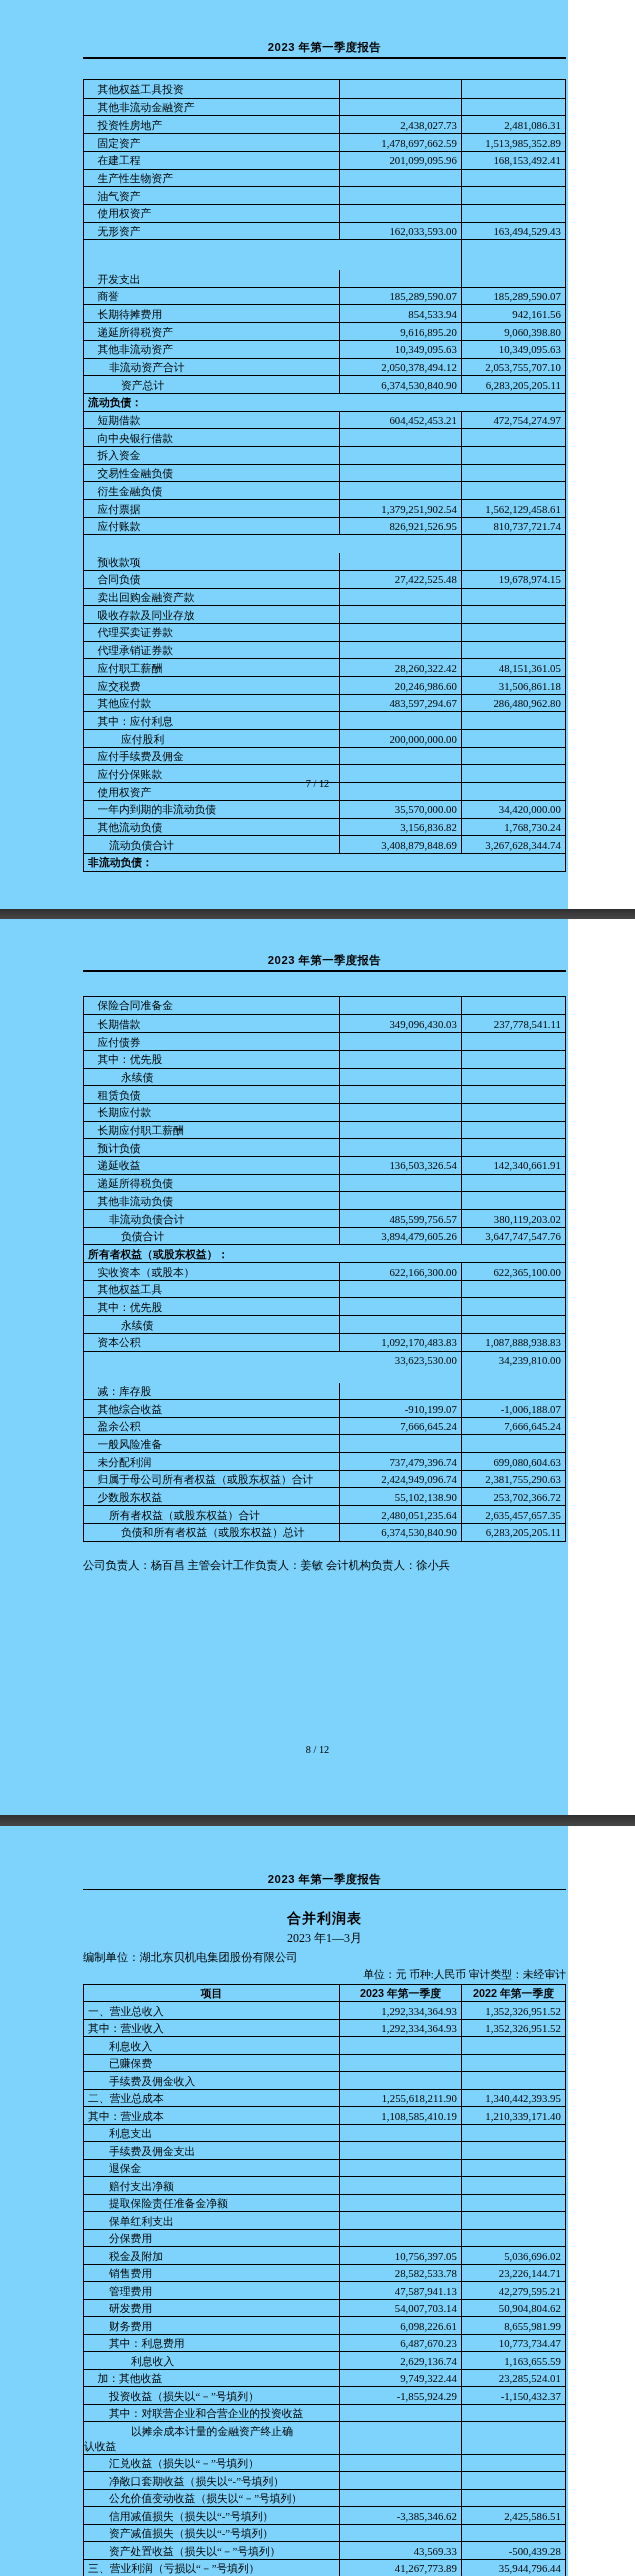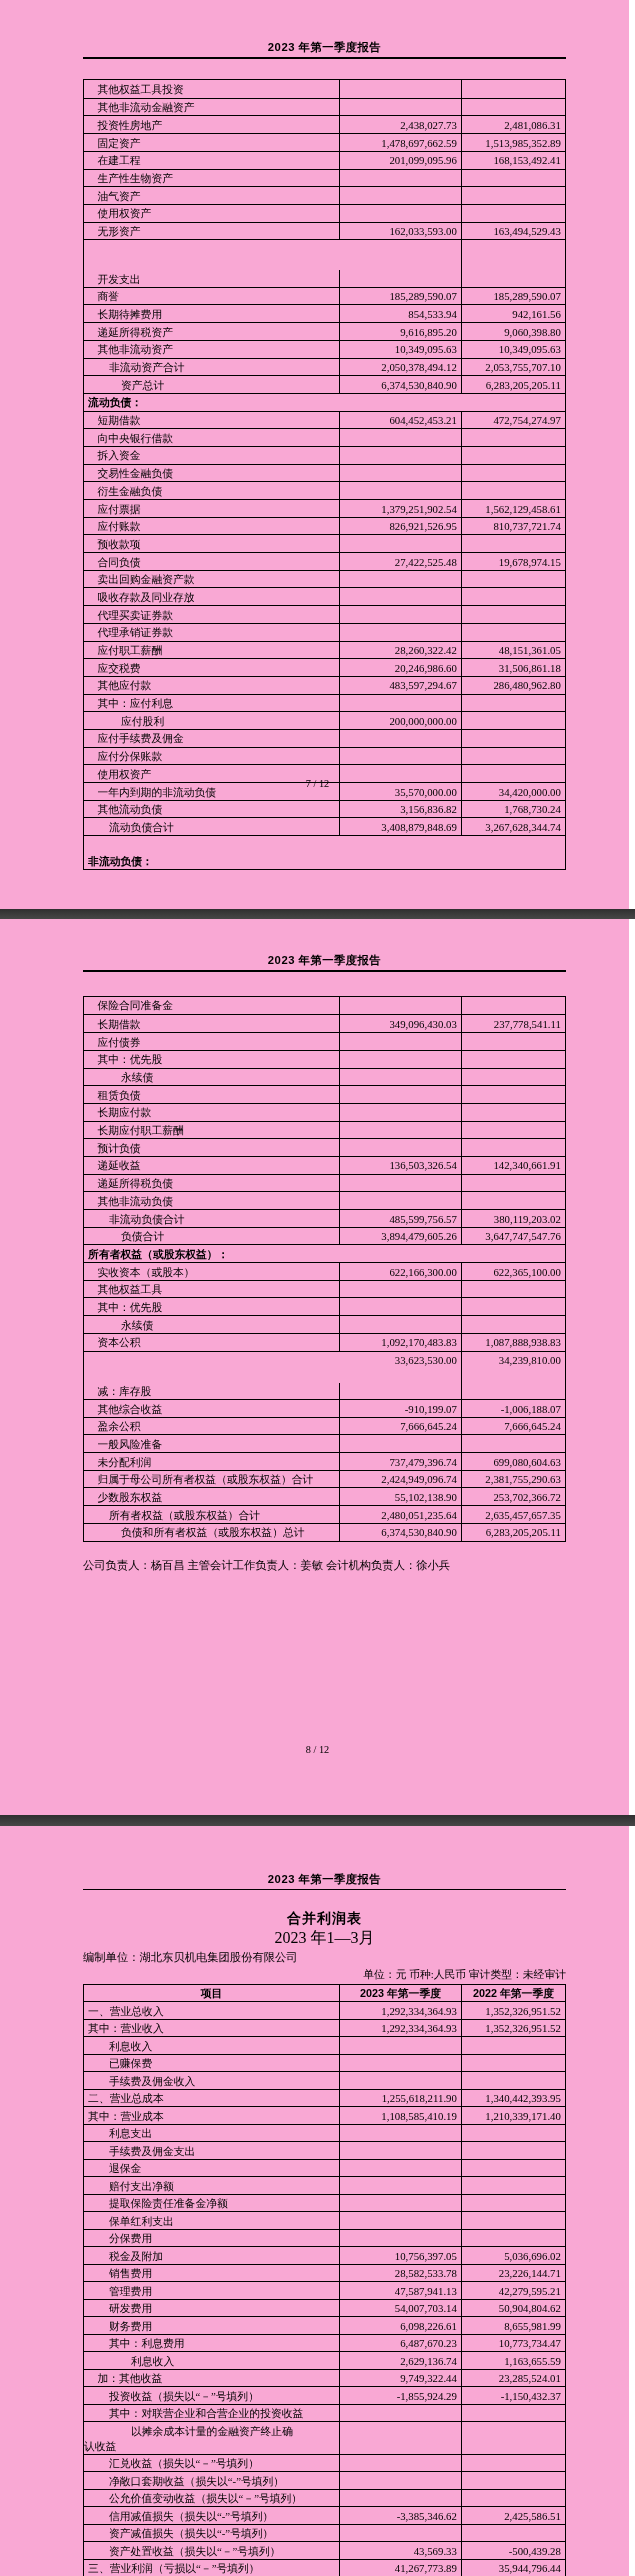--- a/index.html
+++ b/index.html
@@ -1,34 +1,34 @@
 <!DOCTYPE html>
 <html style="font-size:8.2px"><head>
 <meta charset="utf-8">
 <style>
   html,body{margin:0;padding:0;background:#ffffff;}
   body{width:635px;font-family:"Liberation Serif","DejaVu Serif",serif;color:#000;}
 
-  .page{position:relative;width:629px;background:#f9a8d4;overflow:hidden;}
+  .page{position:relative;width:568px;background:#7dd3fc;overflow:hidden;}
   .page-1{height:909px;}
   .page-2{height:896px;}
   .page-3{height:896px;}
   .page-separator{width:635px;height:10.3px;background:linear-gradient(#2f2f2f,#474747);}
 
   .content{margin-left:83px;width:483px;}
 
   .doc-header-title{
     text-align:center;font-family:"Liberation Sans","DejaVu Sans",sans-serif;
     font-weight:bold;font-size:11.3px;line-height:14.4px;letter-spacing:0.5px;
   }
   .header-rule{height:1.5px;background:#000;margin-top:2.6px;}
 
   .stmt-title{text-align:center;font-family:"Liberation Sans","DejaVu Sans",sans-serif;
     font-weight:bold;font-size:14px;line-height:17.5px;margin-top:19.6px;letter-spacing:1px;}
-  .stmt-period{text-align:center;font-size:16px;line-height:14.4px;margin-top:4.1px;}
+  .stmt-period{text-align:center;font-size:12px;line-height:14.4px;margin-top:4.1px;}
   .stmt-prepared{font-size:11.3px;line-height:14.4px;margin-top:4.1px;}
   .stmt-units{font-size:10.8px;line-height:14.4px;margin-top:3.1px;text-align:right;}
 
   .fin-table{border:1px solid #000;margin-top:20.6px;}
   .p2-table{margin-top:24px;}
   .p3-table{margin-top:2.1px;}
 
   .fin-row{display:flex;box-sizing:border-box;align-items:stretch;border-top:1px solid #000;}
   .fin-table > .rows-holder:first-child > .fin-row:first-child{border-top:none;}
   .bs .fin-row{min-height:17.7px;}
@@ -177,21 +177,21 @@
             <div class="cell lab" style="text-indent: 13.4px;">应付票据</div>
             <div class="cell val v1">1,379,251,902.54</div>
             <div class="cell val v2">1,562,129,458.61</div>
           </div>
           <div class="fin-row">
             <div class="cell lab" style="text-indent: 13.4px;">应付账款</div>
             <div class="cell val v1">826,921,526.95</div>
             <div class="cell val v2">810,737,721.74</div>
           </div>
           <div class="fin-row">
-            <div class="cell lab" style="text-indent: 13.4px;">预收款项</div>
+            <div class="cell lab" style="text-indent: 13.4px; margin-top: 18px;">预收款项</div>
             <div class="cell val v1"></div>
             <div class="cell val v2"></div>
           </div>
           <div class="fin-row">
             <div class="cell lab" style="text-indent: 13.4px;">合同负债</div>
             <div class="cell val v1">27,422,525.48</div>
             <div class="cell val v2">19,678,974.15</div>
           </div>
           <div class="fin-row">
             <div class="cell lab" style="text-indent: 13.4px;">卖出回购金融资产款</div>
@@ -262,21 +262,21 @@
             <div class="cell lab" style="text-indent: 13.4px;">其他流动负债</div>
             <div class="cell val v1">3,156,836.82</div>
             <div class="cell val v2">1,768,730.24</div>
           </div>
           <div class="fin-row">
             <div class="cell lab" style="text-indent: 25px;">流动负债合计</div>
             <div class="cell val v1">3,408,879,848.69</div>
             <div class="cell val v2">3,267,628,344.74</div>
           </div>
           <div class="fin-row section-bold">
-            <div class="cell lab" style="text-indent: 4.1px; margin-top: 16px;">非流动负债：</div>
+            <div class="cell lab" style="text-indent: 4.1px;">非流动负债：</div>
           </div>
         </div>
     </div>
   </div>
   <div class="page-footer">7 / 12</div>
 </div>
 
 <div class="page-separator"></div>
 
 <div class="page page-2">

